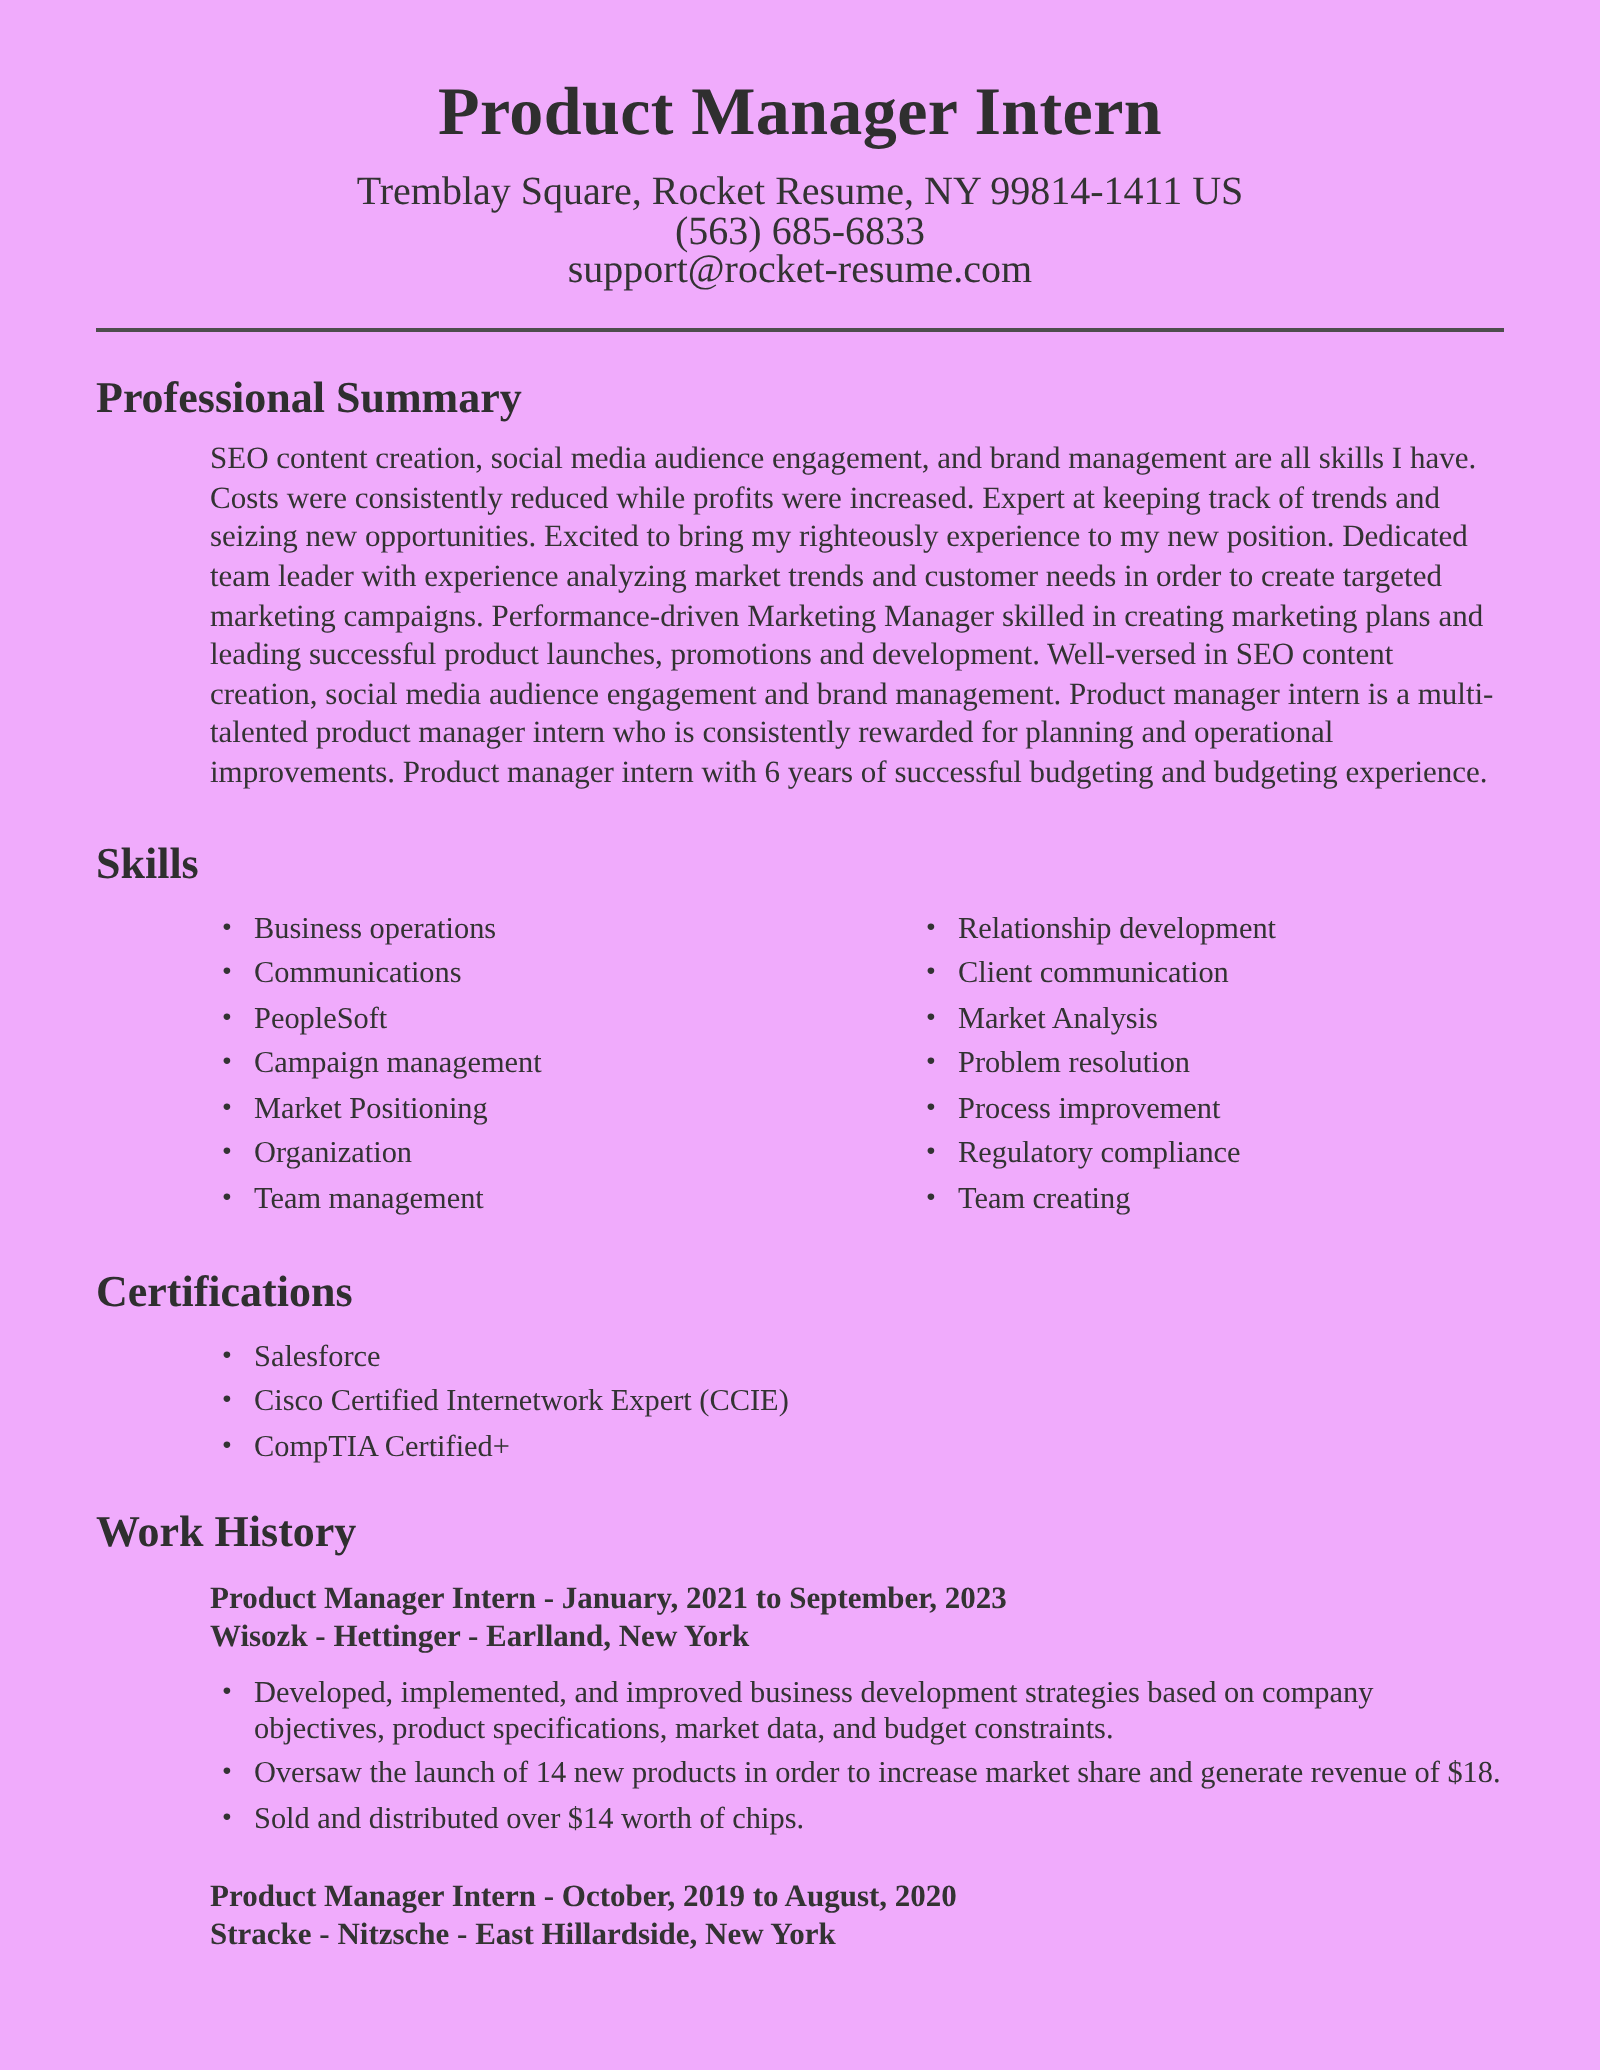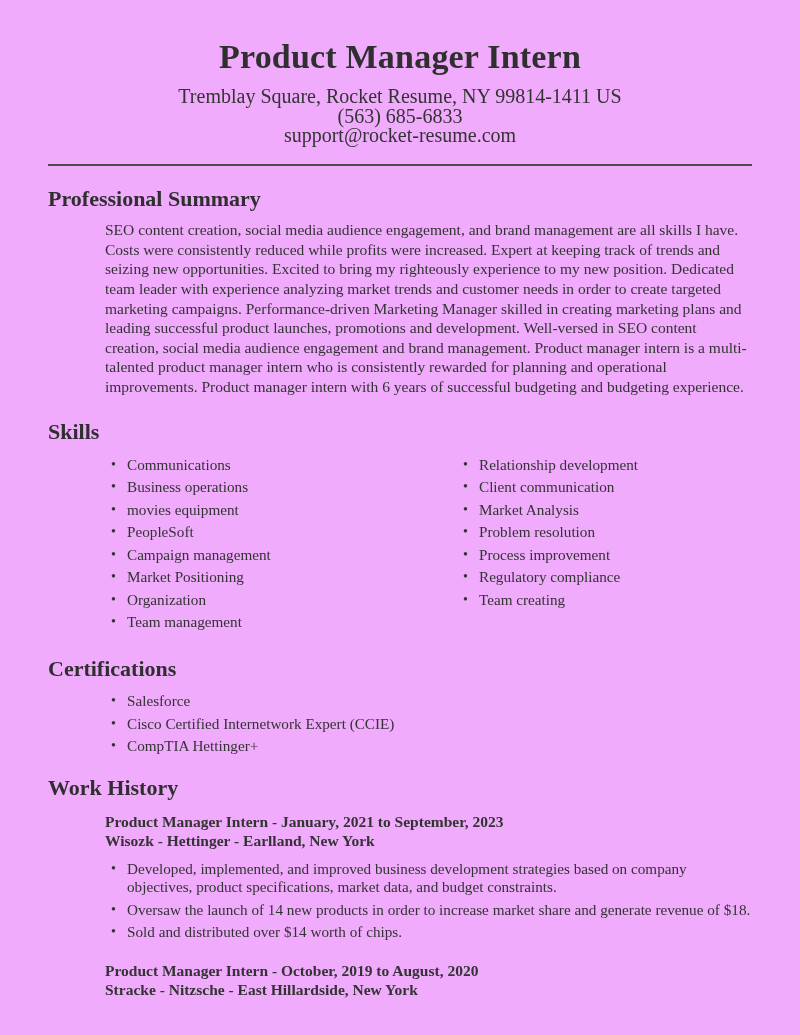--- a/index.html
+++ b/index.html
@@ -112,23 +112,22 @@
 
   <section class="section">
     <h2 class="section-title summary">Professional Summary</h2>
     <p class="summary-text">SEO content creation, social media audience engagement, and brand management are all skills I have. Costs were consistently reduced while profits were increased. Expert at keeping track of trends and seizing new opportunities. Excited to bring my righteously experience to my new position. Dedicated team leader with experience analyzing market trends and customer needs in order to create targeted marketing campaigns. Performance-driven Marketing Manager skilled in creating marketing plans and leading successful product launches, promotions and development. Well-versed in SEO content creation, social media audience engagement and brand management. Product manager intern is a multi-talented product manager intern who is consistently rewarded for planning and operational improvements. Product manager intern with 6 years of successful budgeting and budgeting experience.</p>
   </section>
 
   <section class="section">
     <h2 class="section-title skills">Skills</h2>
     <div class="skills-columns">
       <ul class="bullet-list skills-col left">
+        <li>Business operations</li>
         <li>Communications</li>
-        <li>Business operations</li>
-        <li>movies equipment</li>
         <li>PeopleSoft</li>
         <li>Campaign management</li>
         <li>Market Positioning</li>
         <li>Organization</li>
         <li>Team management</li>
       </ul>
       <ul class="bullet-list skills-col right">
         <li>Relationship development</li>
         <li>Client communication</li>
         <li>Market Analysis</li>
@@ -138,21 +137,21 @@
         <li>Team creating</li>
       </ul>
     </div>
   </section>
 
   <section class="section">
     <h2 class="section-title certs">Certifications</h2>
     <ul class="bullet-list cert-list">
       <li>Salesforce</li>
       <li>Cisco Certified Internetwork Expert (CCIE)</li>
-      <li>CompTIA Hettinger+</li>
+      <li>CompTIA Certified+</li>
     </ul>
   </section>
 
   <section class="section">
     <h2 class="section-title work">Work History</h2>
 
     <div class="job first">
       <div class="job-title-line">Product Manager Intern - January, 2021 to September, 2023</div>
       <div class="job-company-line">Wisozk - Hettinger - Earlland, New York</div>
       <ul class="bullet-list job-bullets">

